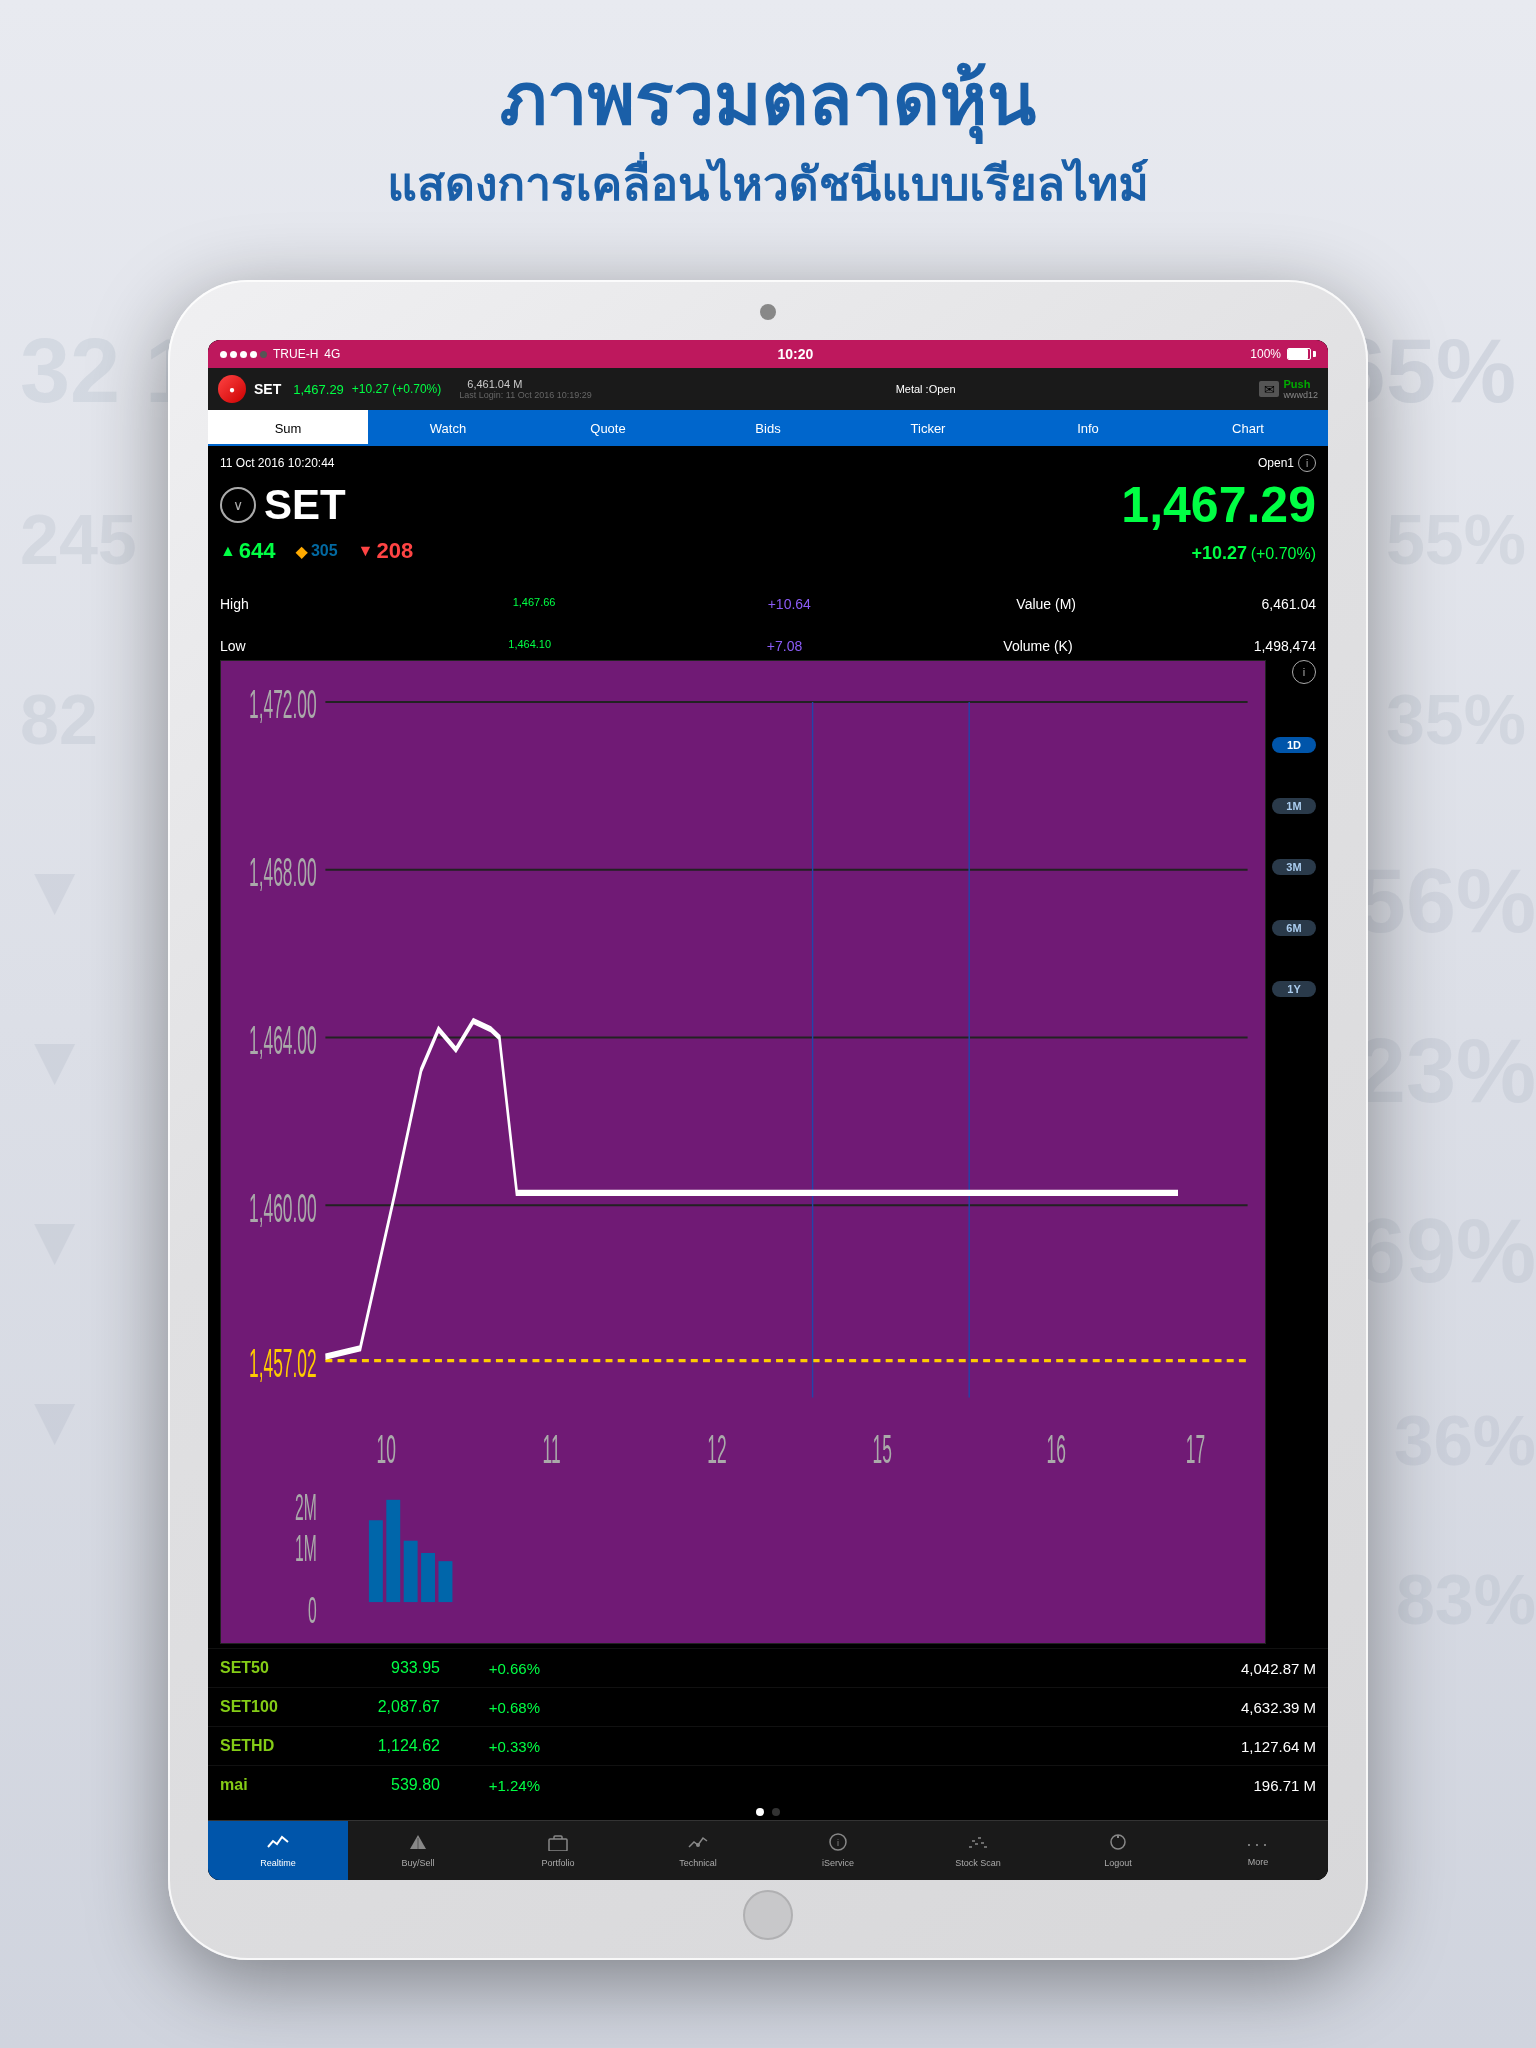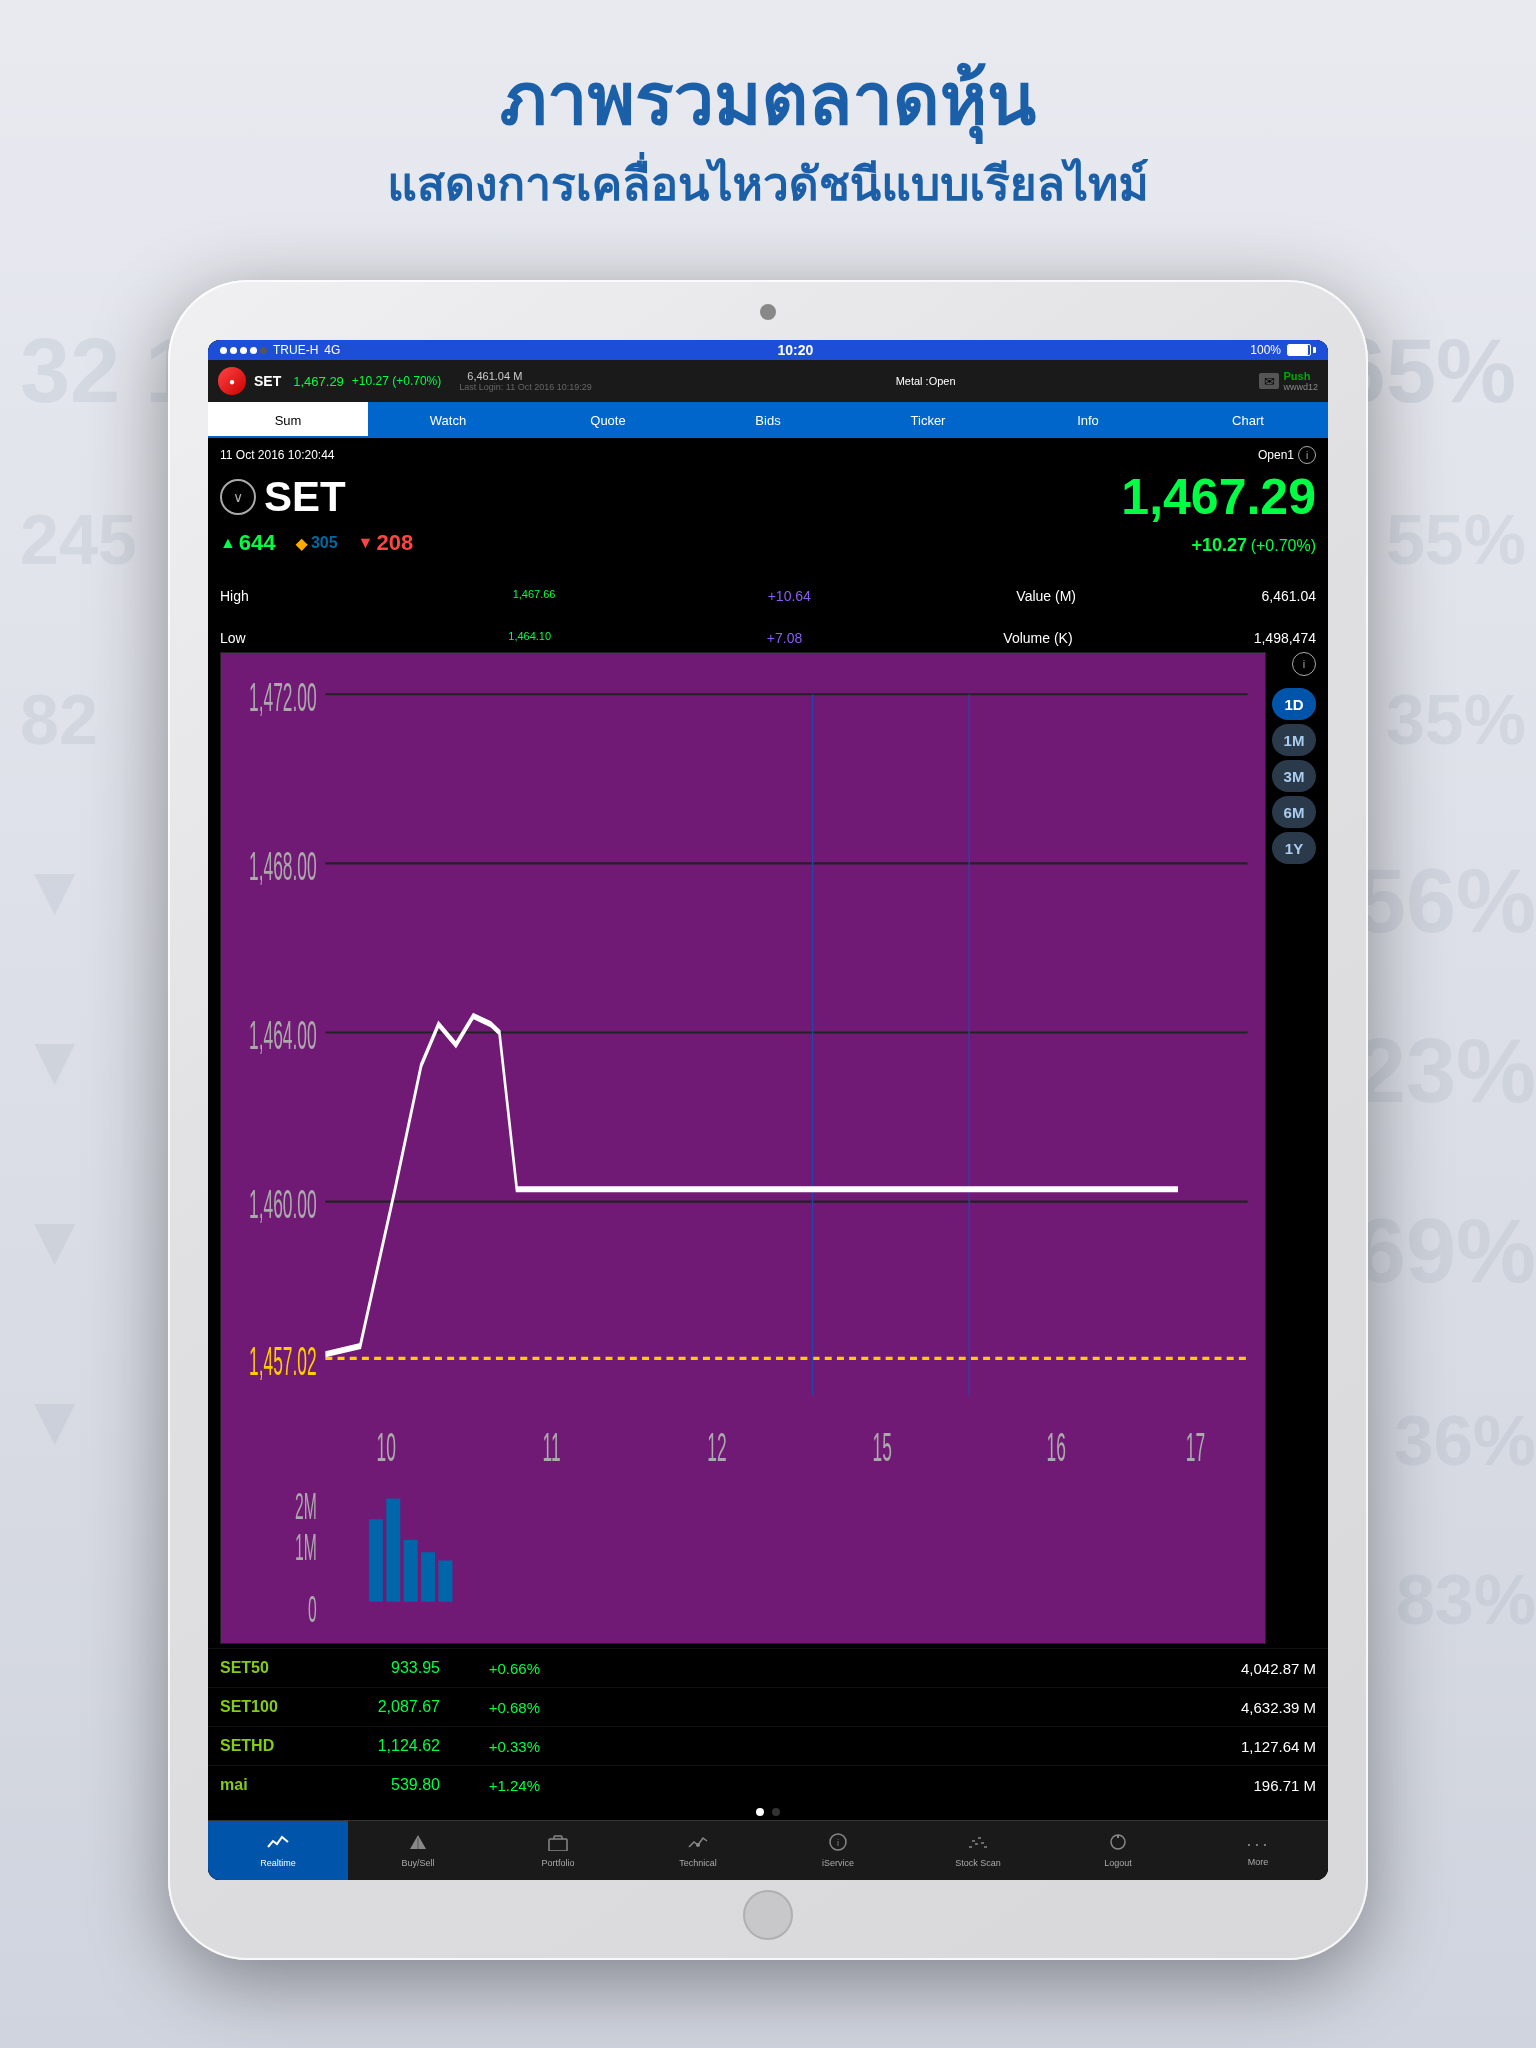--- a/index.html
+++ b/index.html
@@ -99,26 +99,26 @@
       position: absolute;
       top: 0; left: 0; right: 0; bottom: 0;
       background: #000;
       display: flex;
       flex-direction: column;
       font-size: 13px;
     }
 
     
     .status-bar {
-      background: #1d4ed8;
+      background: #be185d;
       display: flex;
       justify-content: space-between;
       align-items: center;
       padding: 4px 12px;
-      height: 20px;
+      height: 28px;
       flex-shrink: 0;
     }
     .status-left { display: flex; align-items: center; gap: 6px; color: #fff; font-size: 12px; }
     .status-dots { display: flex; gap: 3px; }
     .status-dot { width: 7px; height: 7px; background: #fff; border-radius: 50%; }
     .status-dot.dim { background: #555; }
     .status-center { color: #fff; font-size: 14px; font-weight: 600; }
     .status-right { display: flex; align-items: center; gap: 6px; color: #fff; font-size: 12px; }
     .battery {
       display: flex; align-items: center; gap: 2px;
@@ -269,24 +269,25 @@
     .chart-sidebar {
       display: flex;
       flex-direction: column;
       gap: 4px;
       width: 44px;
     }
     .chart-btn {
       background: #2a3a4a;
       border-radius: 20px;
       color: #aaccee;
-      font-size: 15px;
-      height: 32px;
+      font-size: 11px;
+      height: 16px;
       display: flex; align-items: center; justify-content: center;
       font-weight: 600;
+      margin-top: 41px;
     }
     .chart-btn.active { background: #0055aa; color: #fff; }
     .chart-info-btn {
       width: 24px; height: 24px;
       border: 1.5px solid #aaa; border-radius: 50%;
       display: flex; align-items: center; justify-content: center;
       color: #aaa; font-size: 11px;
       margin-bottom: 4px;
     }
 

